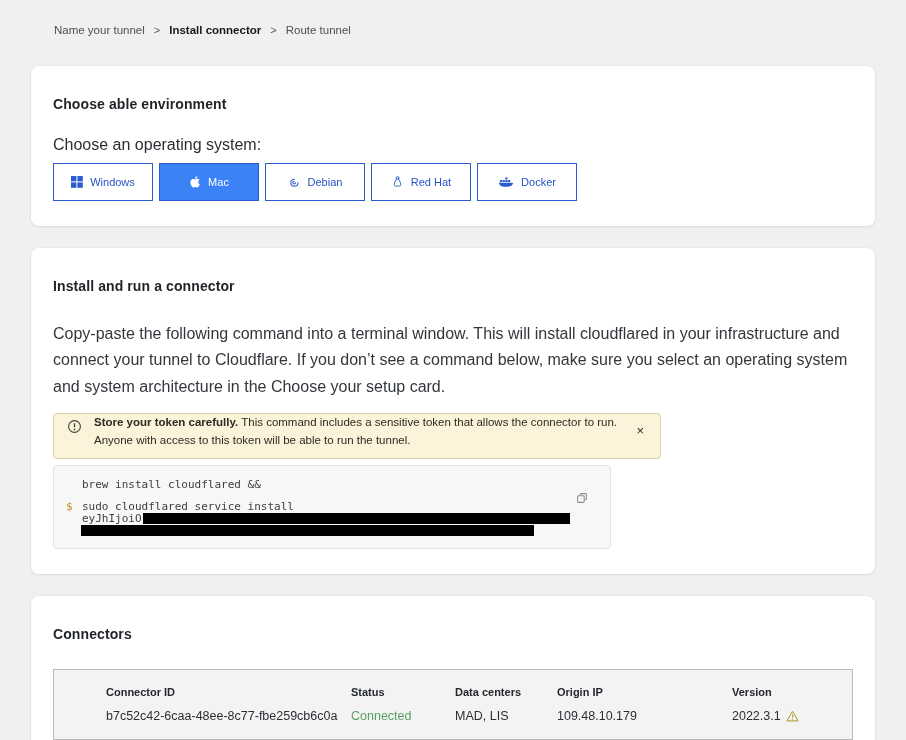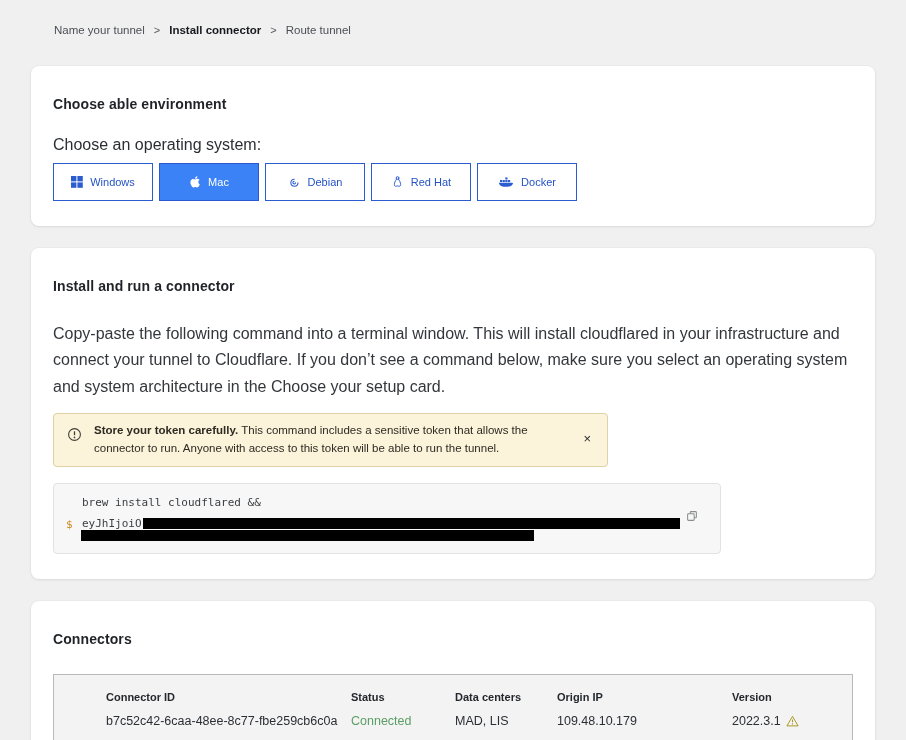--- a/index.html
+++ b/index.html
@@ -40,35 +40,35 @@
     color:#2453c6; font-size:11px; font-family:"Liberation Sans",sans-serif;
     cursor:pointer; padding:0;
   }
   .os-btn.selected { background:#3b82f6; border-color:#2b58cf; color:#ffffff;text-align:center; }
   .os-btn svg { flex:0 0 auto; }
 
   
   .desc { margin-top:27px; font-size:16px; line-height:1.65; color:#33373c; max-width:800px; }
 
   .warn-banner {
-    margin-top:13px; width:555px;
+    margin-top:13px; width:608px;
     background:#fbf3da; border:1px solid #ddd1a6; border-radius:4px;
     display:flex; align-items:flex-start; gap:12px;
-    padding:8px 12px 8px 13px;
+    padding:0 12px 8px 13px;
   }
   .warn-banner .w-icon { margin-top:5px; }
   .warn-text { flex:1; font-size:11.5px; line-height:1.55; color:#2d2a22; }
   .warn-text b { font-weight:bold; }
   .warn-close {
     background:none; border:none; font-size:13px; line-height:1; color:#26292d;
     cursor:pointer; padding:2px 4px; margin-top:8px; font-family:"Liberation Sans",sans-serif;
   }
 
   .code-block {
-    margin-top:16px; width:668px; position:relative;
+    margin-top:6px; width:558px; position:relative;
     background:#f7f7f7; border:1px solid #e2e2e2; border-radius:4px;
     padding:12px 40px 12px 28px;
     font-family:"DejaVu Sans Mono", monospace;
     font-size:11px; color:#3a3e42; line-height:13px;
   }
   .code-line1 { margin-bottom:9px; }
   .code-line2 { position:relative; }
   .code-prompt { position:absolute; left:-16px; top:0; color:#c98a1f; }
   .token-line { display:flex; align-items:center; margin-top:-1px; }
   .redact-bar { background:#000; height:11px; display:inline-block; }
@@ -196,20 +196,21 @@
       <div class="warn-text">
         <b>Store your token carefully.</b><span> This command includes a sensitive token that allows the connector to run. Anyone with access to this token will be able to run the tunnel.</span>
       </div>
       <button class="warn-close">×</button>
     </div>
 
     <div class="code-block">
       <div class="code-line1">brew install cloudflared &amp;&amp;</div>
       <div class="code-line2">
         <span class="code-prompt">$</span>
+        <span>sudo cloudflared service install</span>
       </div>
       <div class="token-line">
         <span>eyJhIjoiO</span>
         <span class="redact-bar bar-1"></span>
       </div>
       <span class="redact-bar bar-2"></span>
       <button class="copy-btn">
         <svg width="14" height="14" viewBox="0 0 16 16" fill="none" stroke="#8a8d90" stroke-width="1.2">
             <rect x="3" y="5.5" width="7.5" height="7.5" rx="1"></rect>
             <path d="M6 5.5V4a1 1 0 0 1 1-1h5a1 1 0 0 1 1 1v5a1 1 0 0 1-1 1h-1.5"></path>

